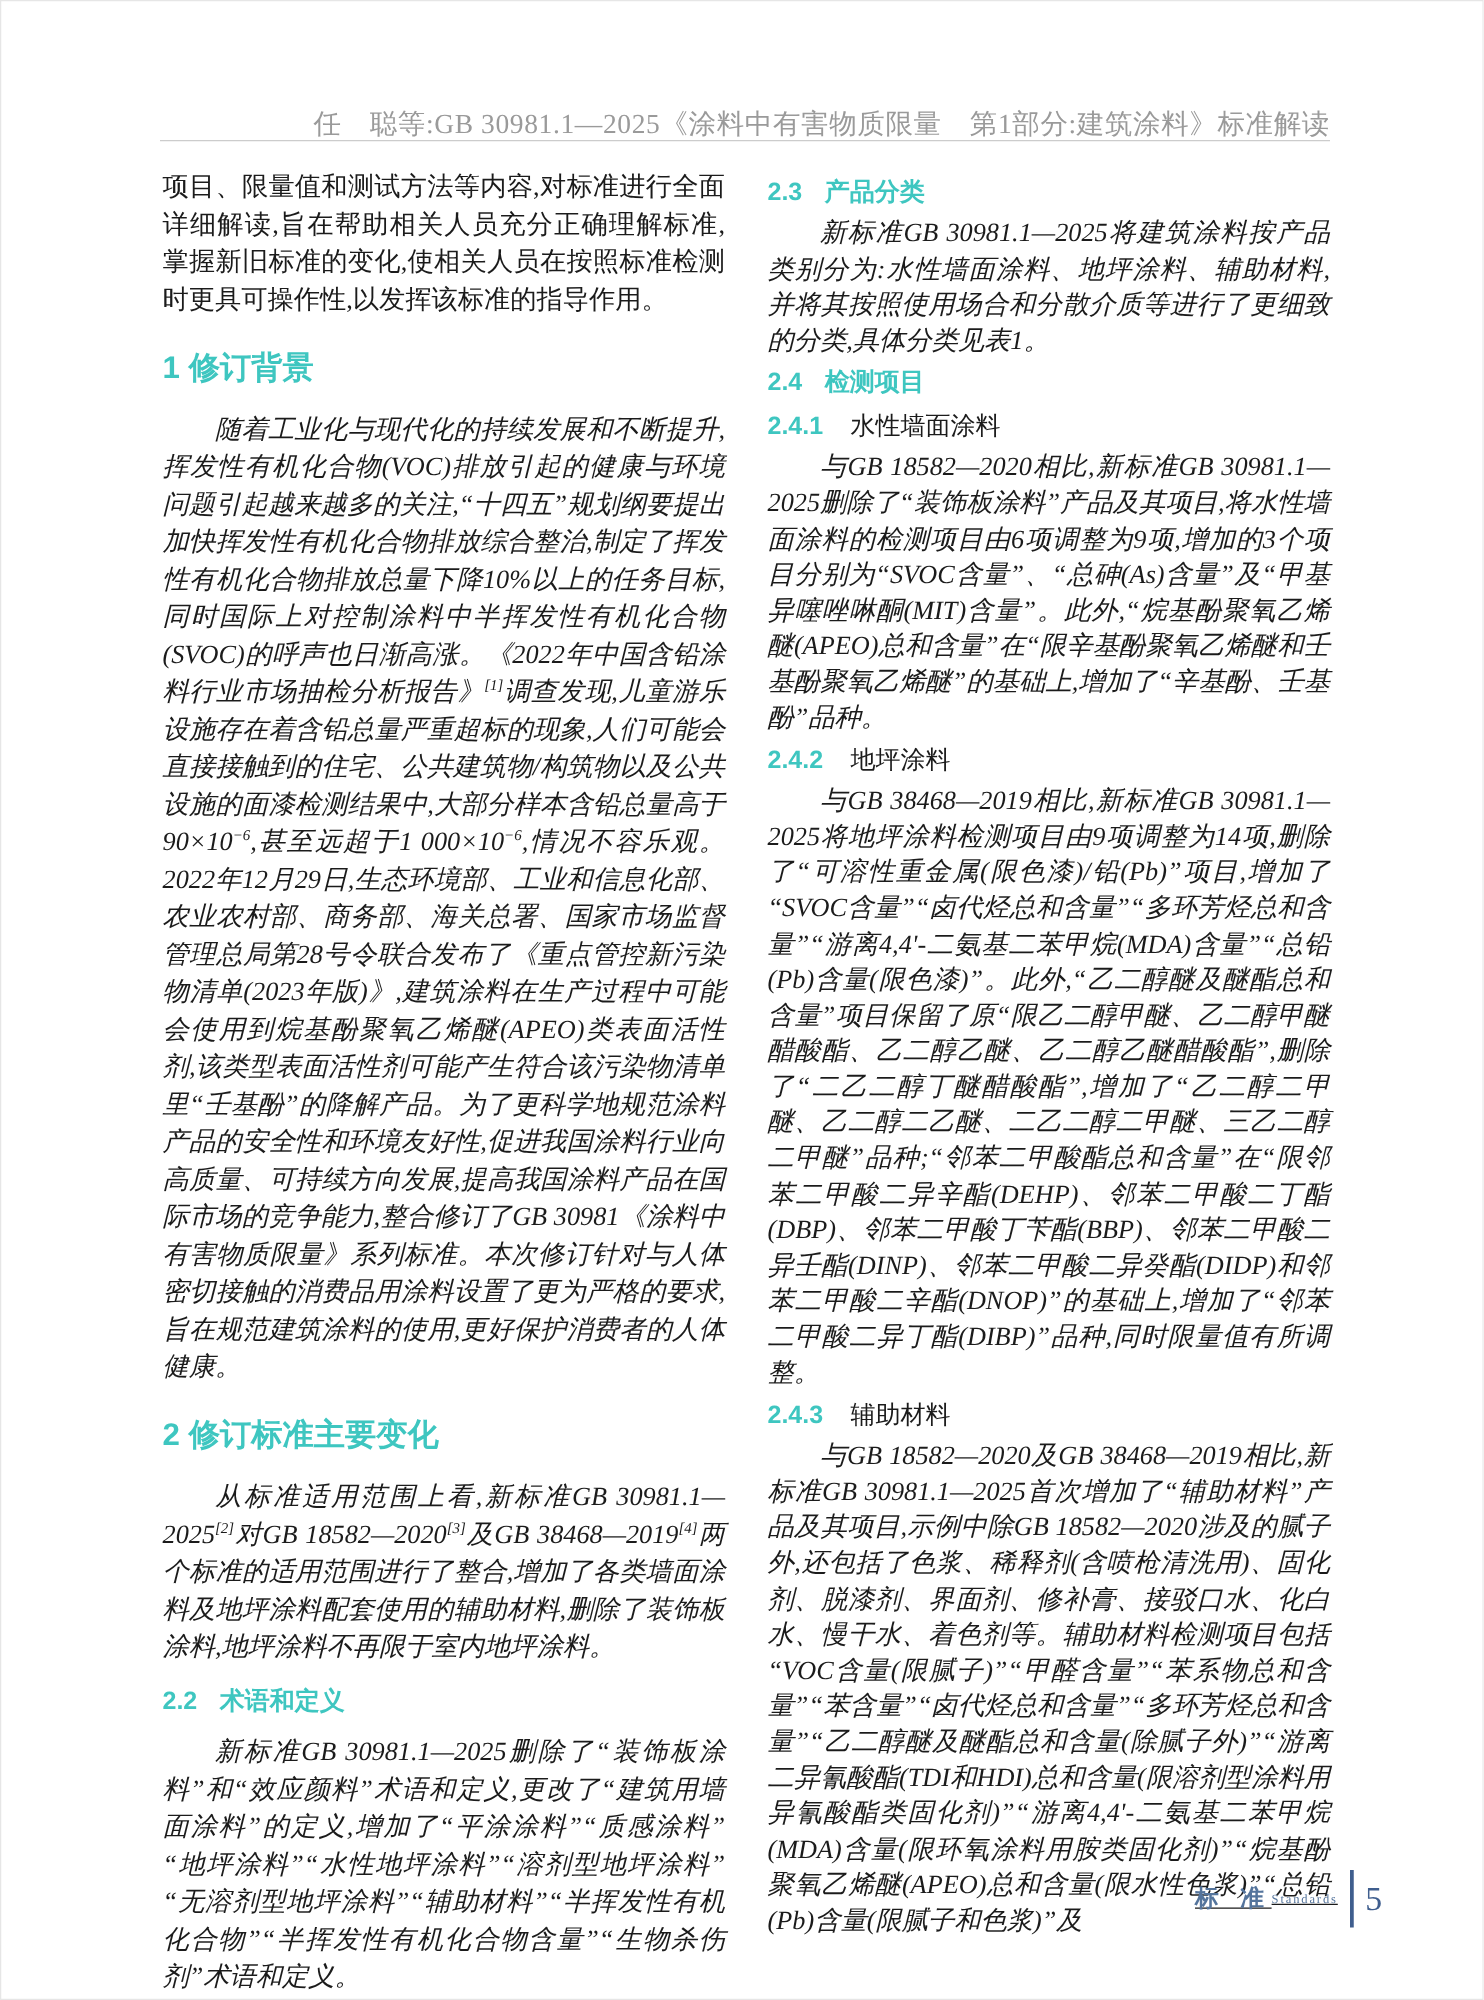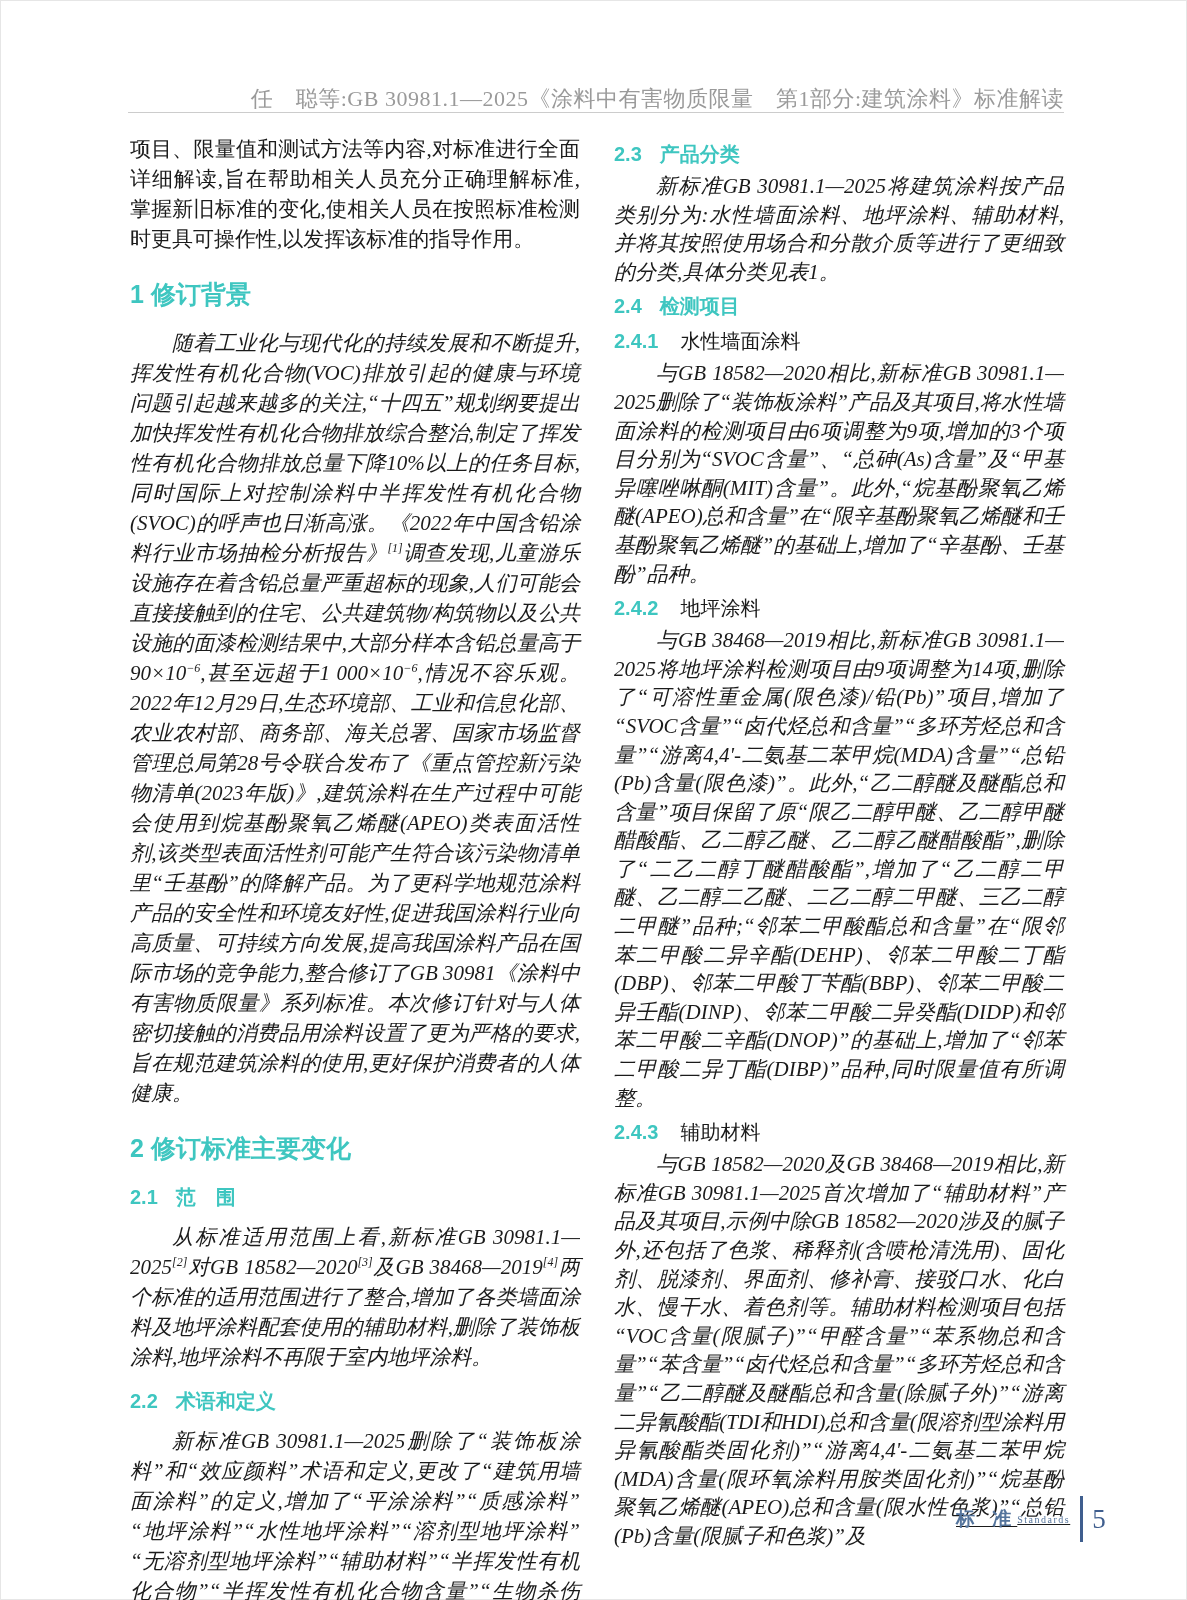--- a/index.html
+++ b/index.html
@@ -103,23 +103,20 @@
 
       <div class="h-main">
         <span class="h-num">1</span><span class="h-title">修订背景</span>
       </div>
       <p class="para indent"><span>随着工业化与现代化的持续发展和不断提升,挥发性有机化合物(VOC)排放引起的健康与环境问题引起越来越多的关注,“十四五”规划纲要提出加快挥发性有机化合物排放综合整治,制定了挥发性有机化合物排放总量下降10%以上的任务目标,同时国际上对控制涂料中半挥发性有机化合物(SVOC)的呼声也日渐高涨。《2022年中国含铅涂料行业市场抽检分析报告》</span><sup>[1]</sup><span>调查发现,儿童游乐设施存在着含铅总量严重超标的现象,人们可能会直接接触到的住宅、公共建筑物/构筑物以及公共设施的面漆检测结果中,大部分样本含铅总量高于90×10</span><sup>−6</sup><span>,甚至远超于1 000×10</span><sup>−6</sup><span>,情况不容乐观。2022年12月29日,生态环境部、工业和信息化部、农业农村部、商务部、海关总署、国家市场监督管理总局第28号令联合发布了《重点管控新污染物清单(2023年版)》,建筑涂料在生产过程中可能会使用到烷基酚聚氧乙烯醚(APEO)类表面活性剂,该类型表面活性剂可能产生符合该污染物清单里“壬基酚”的降解产品。为了更科学地规范涂料产品的安全性和环境友好性,促进我国涂料行业向高质量、可持续方向发展,提高我国涂料产品在国际市场的竞争能力,整合修订了GB 30981《涂料中有害物质限量》系列标准。本次修订针对与人体密切接触的消费品用涂料设置了更为严格的要求,旨在规范建筑涂料的使用,更好保护消费者的人体健康。</span></p>
 
       <div class="h-main">
         <span class="h-num">2</span><span class="h-title">修订标准主要变化</span>
       </div>
 
-      <div class="h-sub">
-        <span class="h-num">2.1</span><span class="h-title">范　围</span>
-      </div>
       <p class="para indent"><span>从标准适用范围上看,新标准GB 30981.1—2025</span><sup>[2]</sup><span>对GB 18582—2020</span><sup>[3]</sup><span>及GB 38468—2019</span><sup>[4]</sup><span>两个标准的适用范围进行了整合,增加了各类墙面涂料及地坪涂料配套使用的辅助材料,删除了装饰板涂料,地坪涂料不再限于室内地坪涂料。</span></p>
 
       <div class="h-sub">
         <span class="h-num">2.2</span><span class="h-title">术语和定义</span>
       </div>
       <p class="para indent">新标准GB 30981.1—2025删除了“装饰板涂料”和“效应颜料”术语和定义,更改了“建筑用墙面涂料”的定义,增加了“平涂涂料”“质感涂料”“地坪涂料”“水性地坪涂料”“溶剂型地坪涂料”“无溶剂型地坪涂料”“辅助材料”“半挥发性有机化合物”“半挥发性有机化合物含量”“生物杀伤剂”术语和定义。</p>
     </div>
 
     <div class="col col-right">
       <div class="h-sub">

